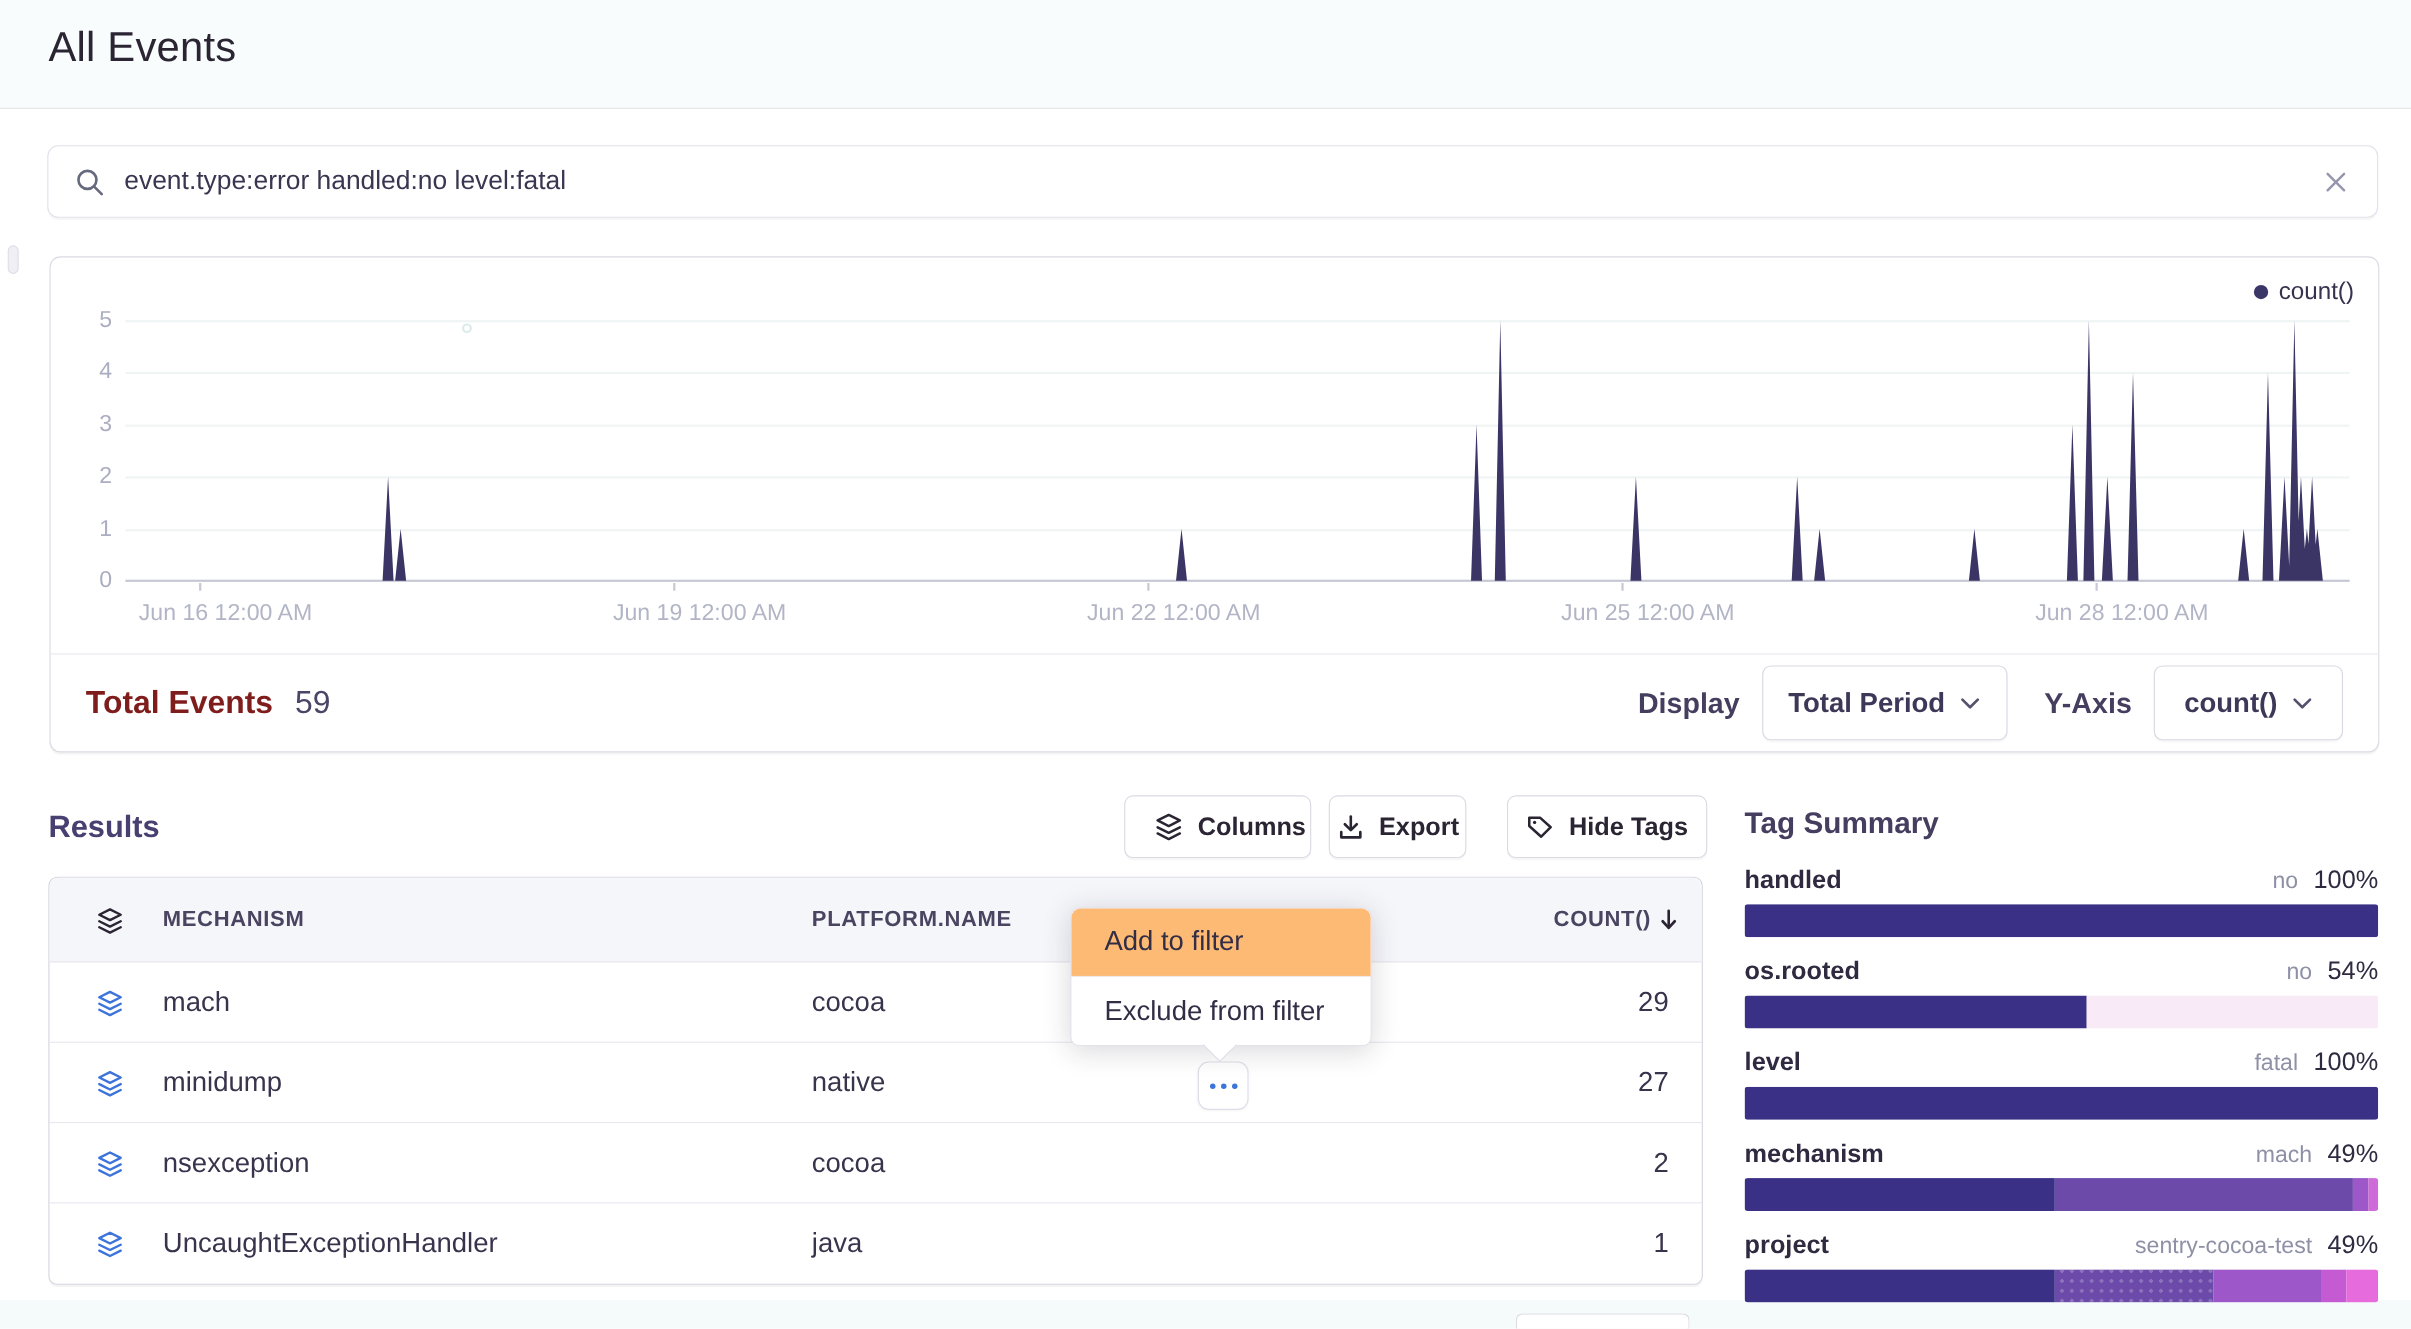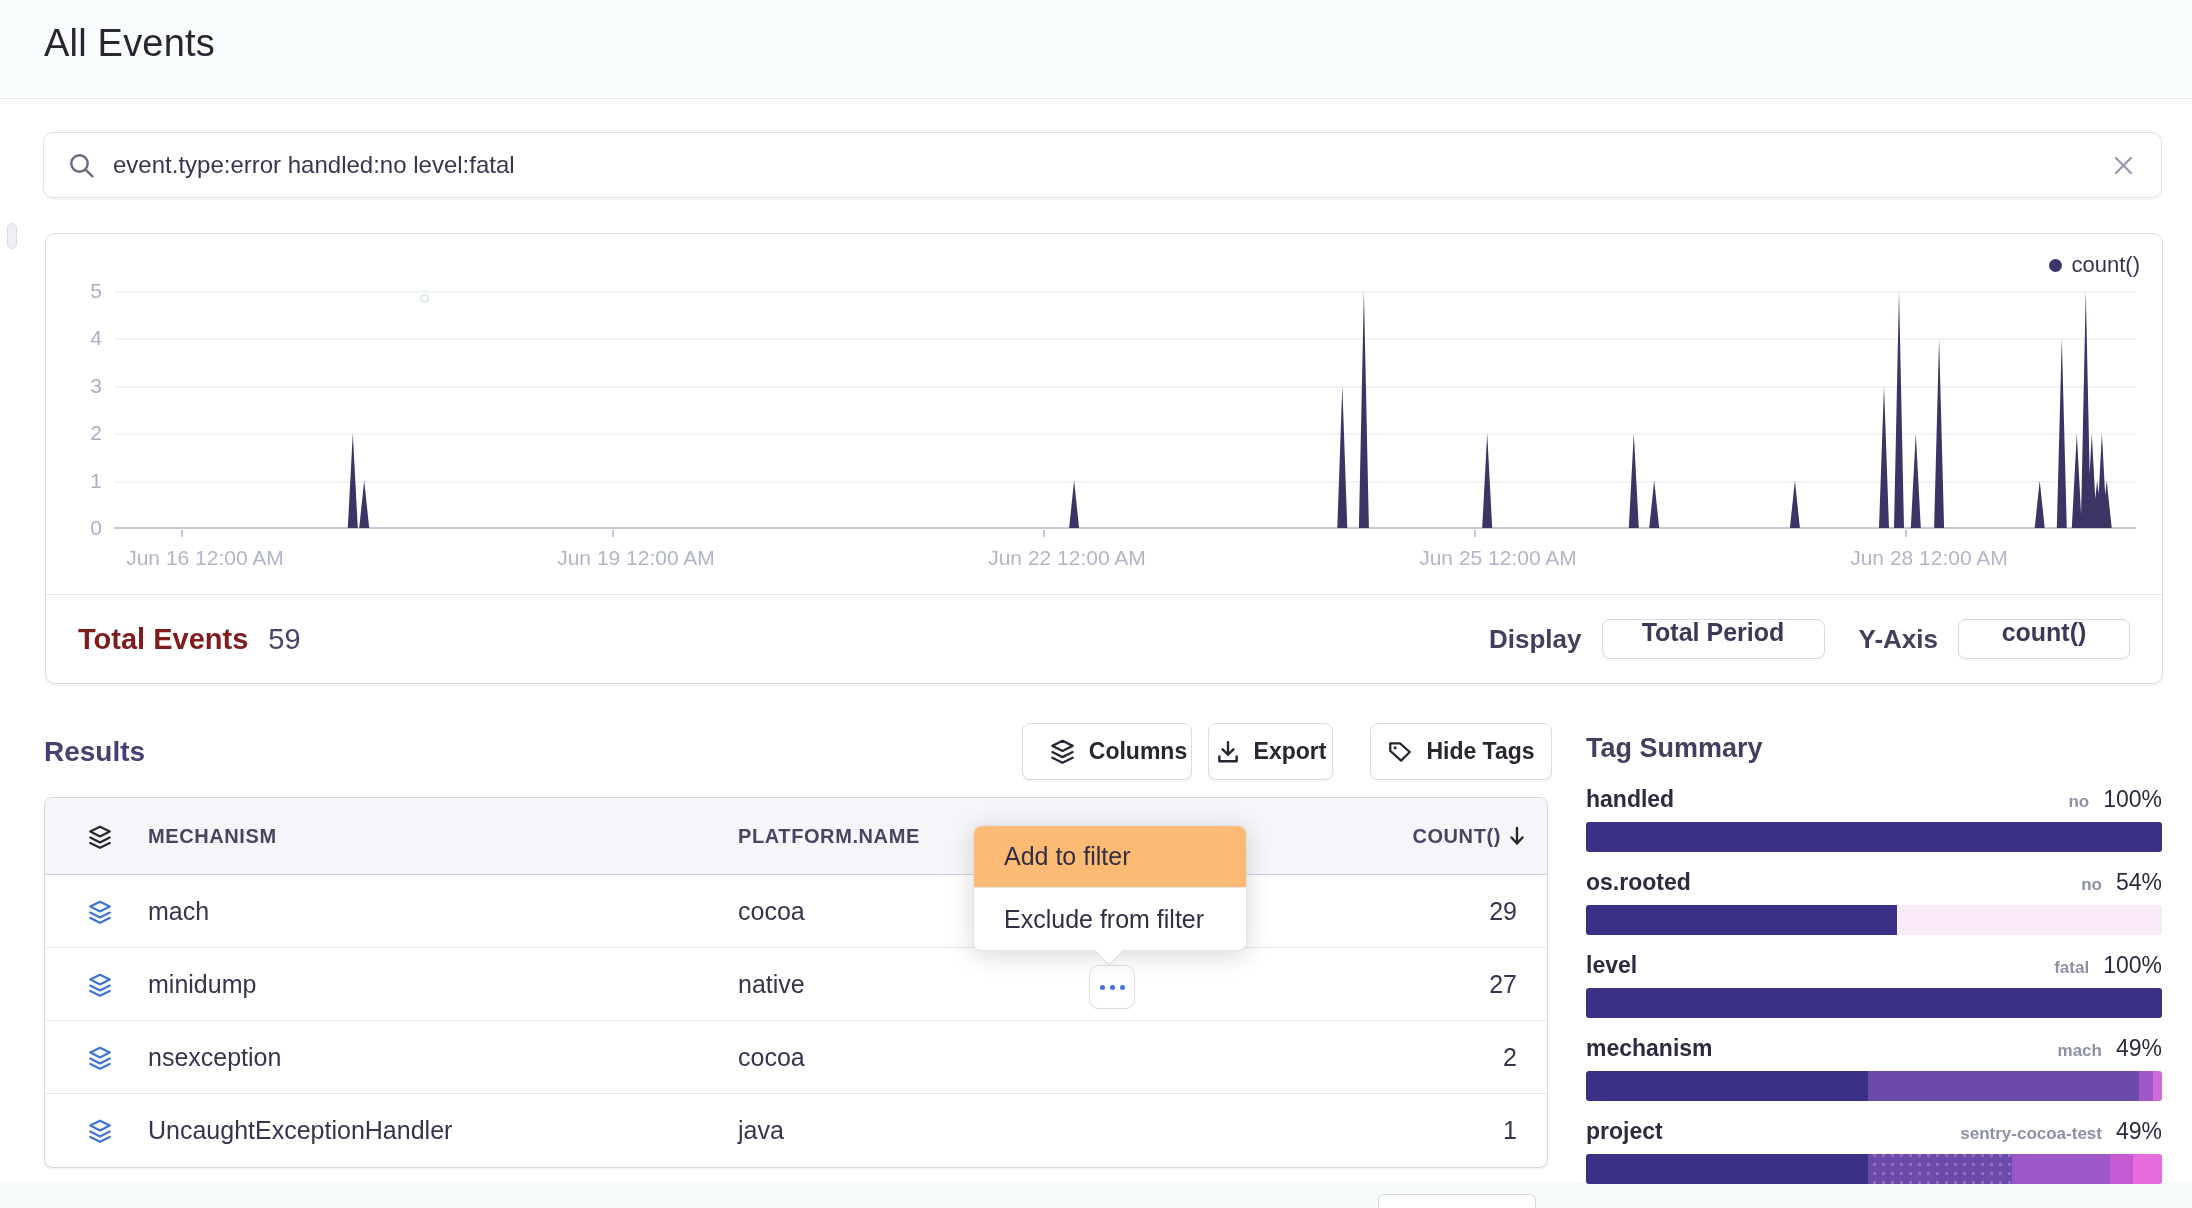--- a/index.html
+++ b/index.html
@@ -36,23 +36,23 @@
   .ylab { left:0; width:56px; text-align:right; font-size:21px; color:#ABAEC0; }
   .xlab { top:312px; font-size:21px; color:#B2B5C6; transform:translateX(-50%); white-space:nowrap;margin-left:24px; }
   .artifact-dot { left:374px; top:60px; width:9px; height:9px; border-radius:50%;
     background:#fff; border:2px solid #DDEBEB; }
   .chart-footer { left:0; right:0; top:360px; bottom:0; border-top:1px solid #E7E6EE;
     display:flex; align-items:center; padding:0 32px; }
   .tot-label { font-size:29px; font-weight:bold; color:#7f1d1d; margin-right:20px; }
   .tot-value { font-size:29px; color:#4A4566; }
   .fspacer { flex:1 1 auto; }
   .dd-label { font-size:26px; font-weight:bold; color:#453E5F; margin-right:20px; }
-  .dd-btn { height:40px; background:#fff; border:1px solid #D8D7E2; border-radius:8px;
+  .dd-btn { height:68px; background:#fff; border:1px solid #D8D7E2; border-radius:8px;
     box-shadow:0 2px 0 rgba(43,34,51,.03); display:flex; align-items:center; justify-content:center;
-    gap:14px; font-size:25px; font-weight:600; color:#3E3858; cursor:pointer;flex-direction:column; }
+    gap:14px; font-size:25px; font-weight:600; color:#3E3858; cursor:pointer; }
   .dd-display { width:223px; margin-right:34px; }
   .dd-yaxis { width:172px; }
 
   
   .results-title { left:44px; top:736px; font-size:28px; font-weight:bold; color:#474070; }
   .tool-btn { top:723px; height:57px; background:#fff; border:1px solid #DBDAE4; border-radius:8px;
     box-shadow:0 2px 0 rgba(43,34,51,.04); display:flex; align-items:center; justify-content:center;
     gap:13px; font-size:23px; font-weight:bold; color:#2B2433; cursor:pointer; }
   .btn-columns { left:1022px; width:170px;padding-left:22px; }
   .btn-export  { left:1208px; width:125px; }
@@ -88,21 +88,21 @@
   .ellipsis-btn { left:1089px; top:965px; width:46px; height:44px; background:#fff;
     border:1px solid #DFDEE8; border-radius:10px; box-shadow:0 1px 2px rgba(43,34,51,.05);
     display:flex; align-items:center; justify-content:center; gap:5px; cursor:pointer; z-index:10; }
   .blue-dot { width:5px; height:5px; border-radius:50%; background:#3D74DB; }
 
   
   .tag-title { left:1586px; top:733px; font-size:27px; font-weight:bold; color:#453E5F; }
   .tag-item { left:1586px; width:576px; height:66px; z-index:2; }
   .tag-head { display:flex; justify-content:space-between; align-items:baseline; }
   .tag-name { font-size:23px; font-weight:bold; color:#2F2A40; }
-  .tag-val { font-size:17px; color:#8E91A6;font-weight:bold; }
+  .tag-val { font-size:21px; color:#8E91A6; }
   .tag-pct { font-size:23px; font-weight:normal; color:#2F2A40; margin-left:14px; }
   .tag-bar { margin-top:9px; height:30px; border-radius:3px; overflow:hidden; display:flex; }
   .seg { height:100%; }
   .seg.dotted { background-image:radial-gradient(rgba(255,255,255,.22) 1.5px, transparent 1.6px);
     background-size:9px 9px; background-position:2px 6px; }
 
   .bottom-strip { left:0; top:1182px; width:2192px; height:26px; background:#F5FAFA; z-index:0; }
   .pager-stub { left:1378px; top:1194px; width:158px; height:14px; background:#fff;
     border:1px solid #D9D8E2; border-bottom:none; border-radius:6px 6px 0 0; z-index:3; }
 

